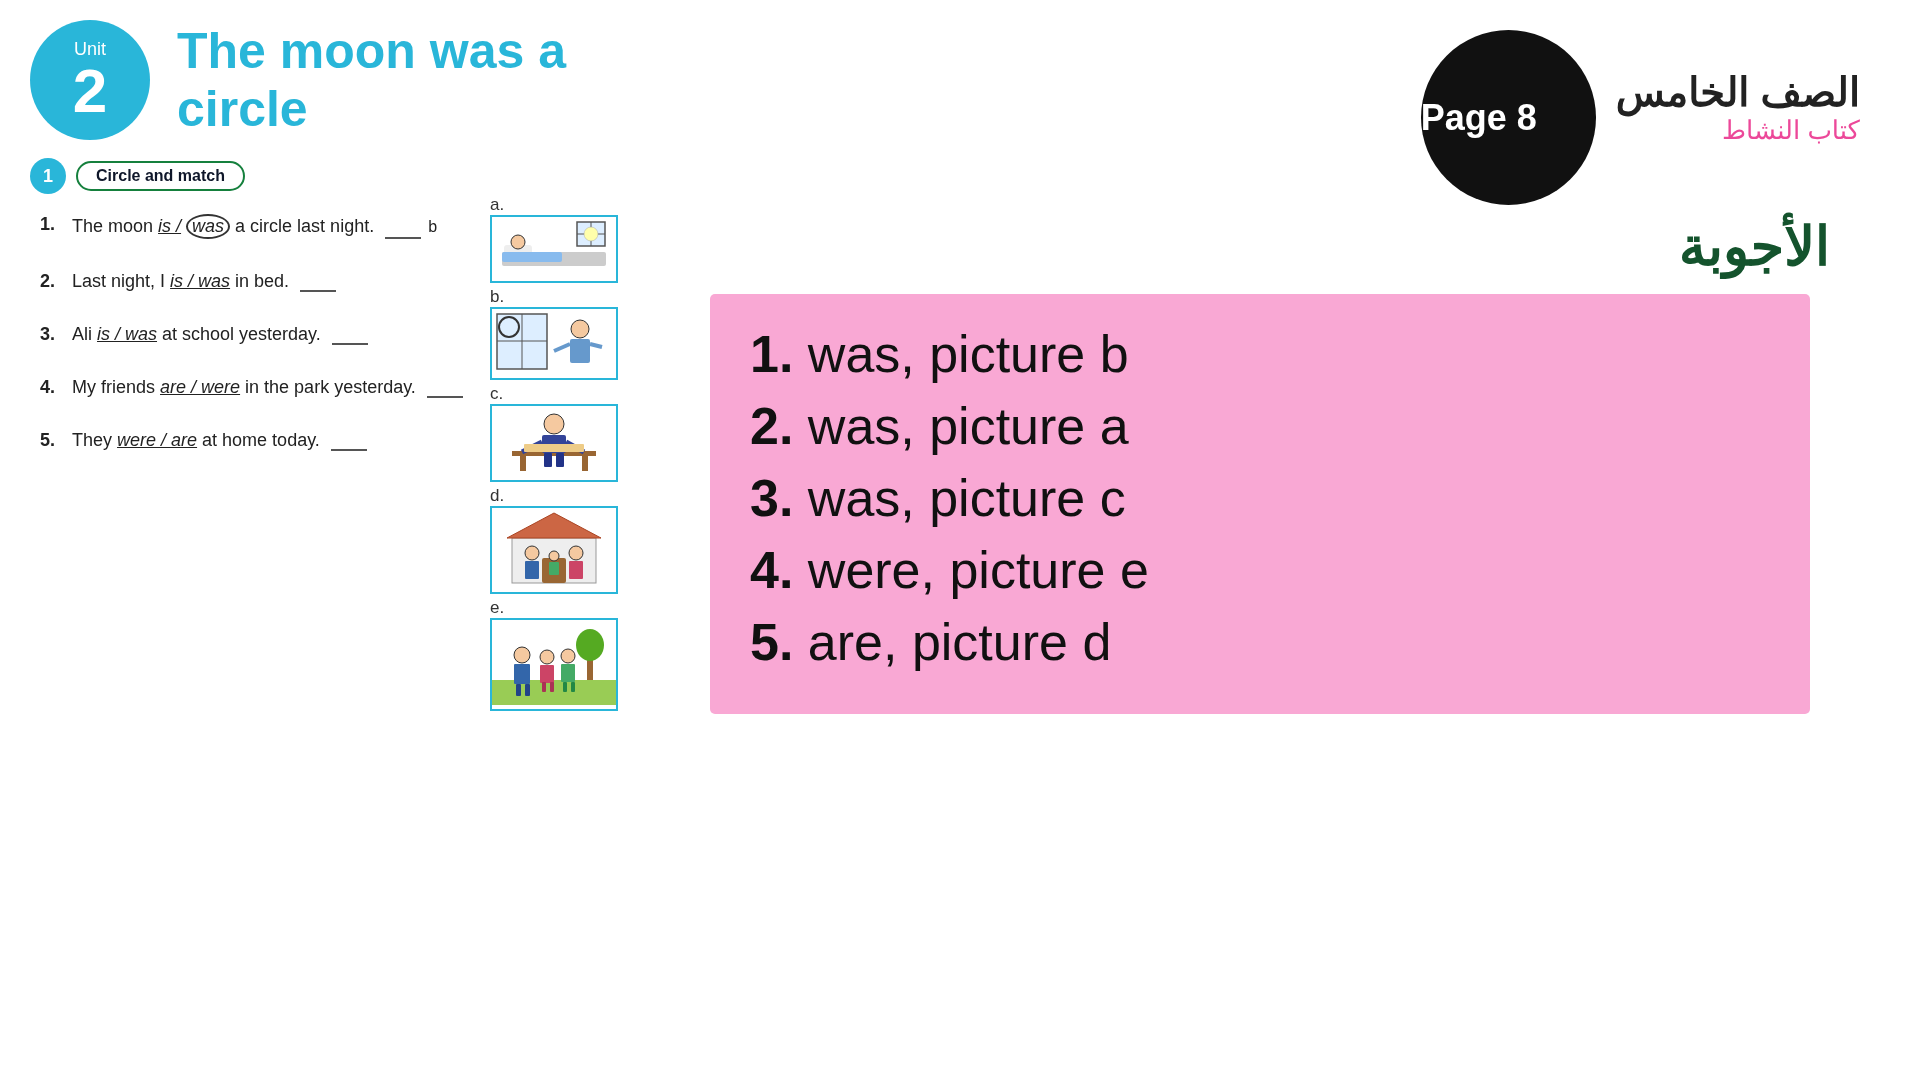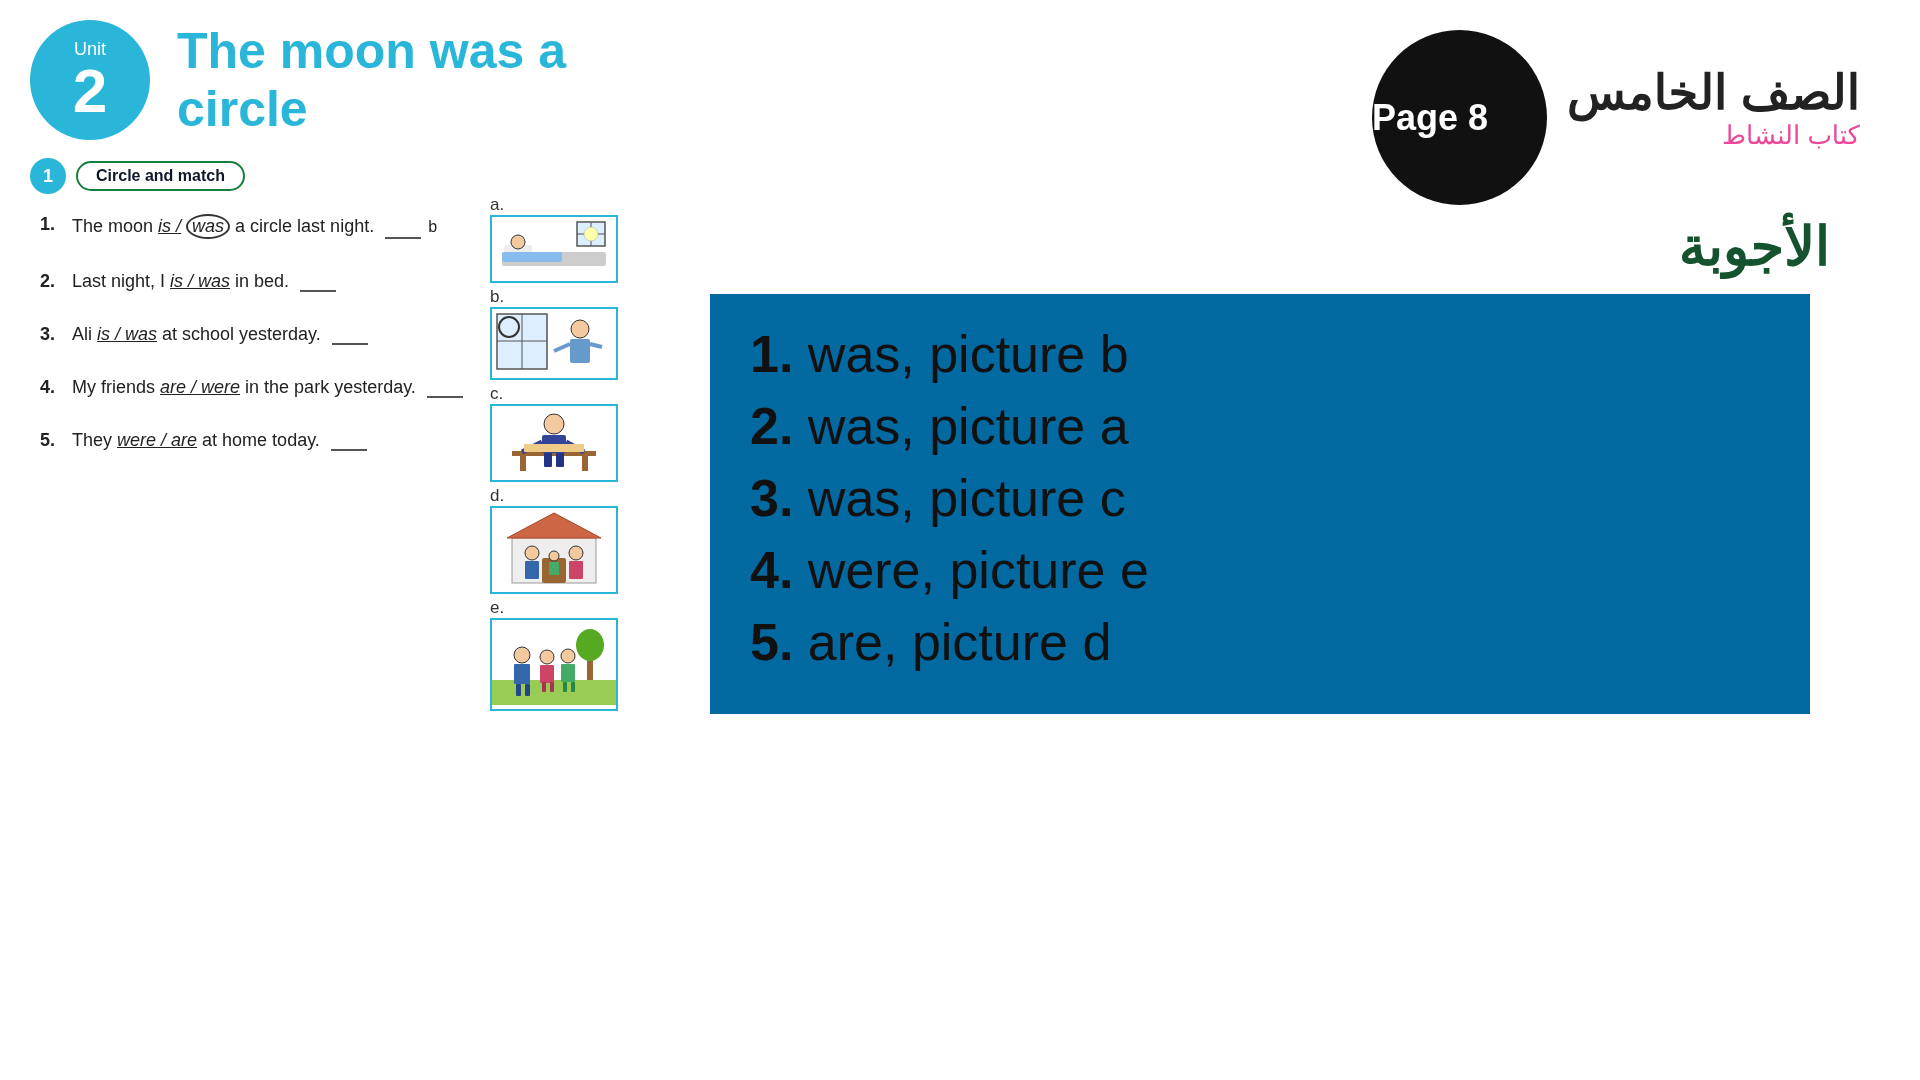--- a/index.html
+++ b/index.html
@@ -166,21 +166,21 @@
     }
 
     
     .arabic-header {
       display: flex;
       flex-direction: column;
       align-items: flex-end;
       margin-bottom: 20px;
     }
     .arabic-title {
-      font-size: 48px;
+      font-size: 40px;
       color: #222;
       font-weight: bold;
       direction: rtl;
     }
     .arabic-subtitle {
       font-size: 26px;
       color: #ec4899;
       direction: rtl;
     }
     .page-circle {
@@ -210,22 +210,22 @@
       color: #14532d;
       direction: rtl;
       text-align: right;
       margin-bottom: 16px;
       align-self: flex-end;
       margin-right: 30px;
     }
 
     
     .answers-box {
-      background: #0369a1;
-      border-radius: 0;
+      background: #f9a8d4;
+      border-radius: 5px;
       padding: 30px 60px 30px 40px;
       width: 1100px;
       align-self: center;
     }
     .answer-row {
       font-size: 52px;
       color: #111;
       margin-bottom: 12px;
       font-family: Arial, sans-serif;
     }

